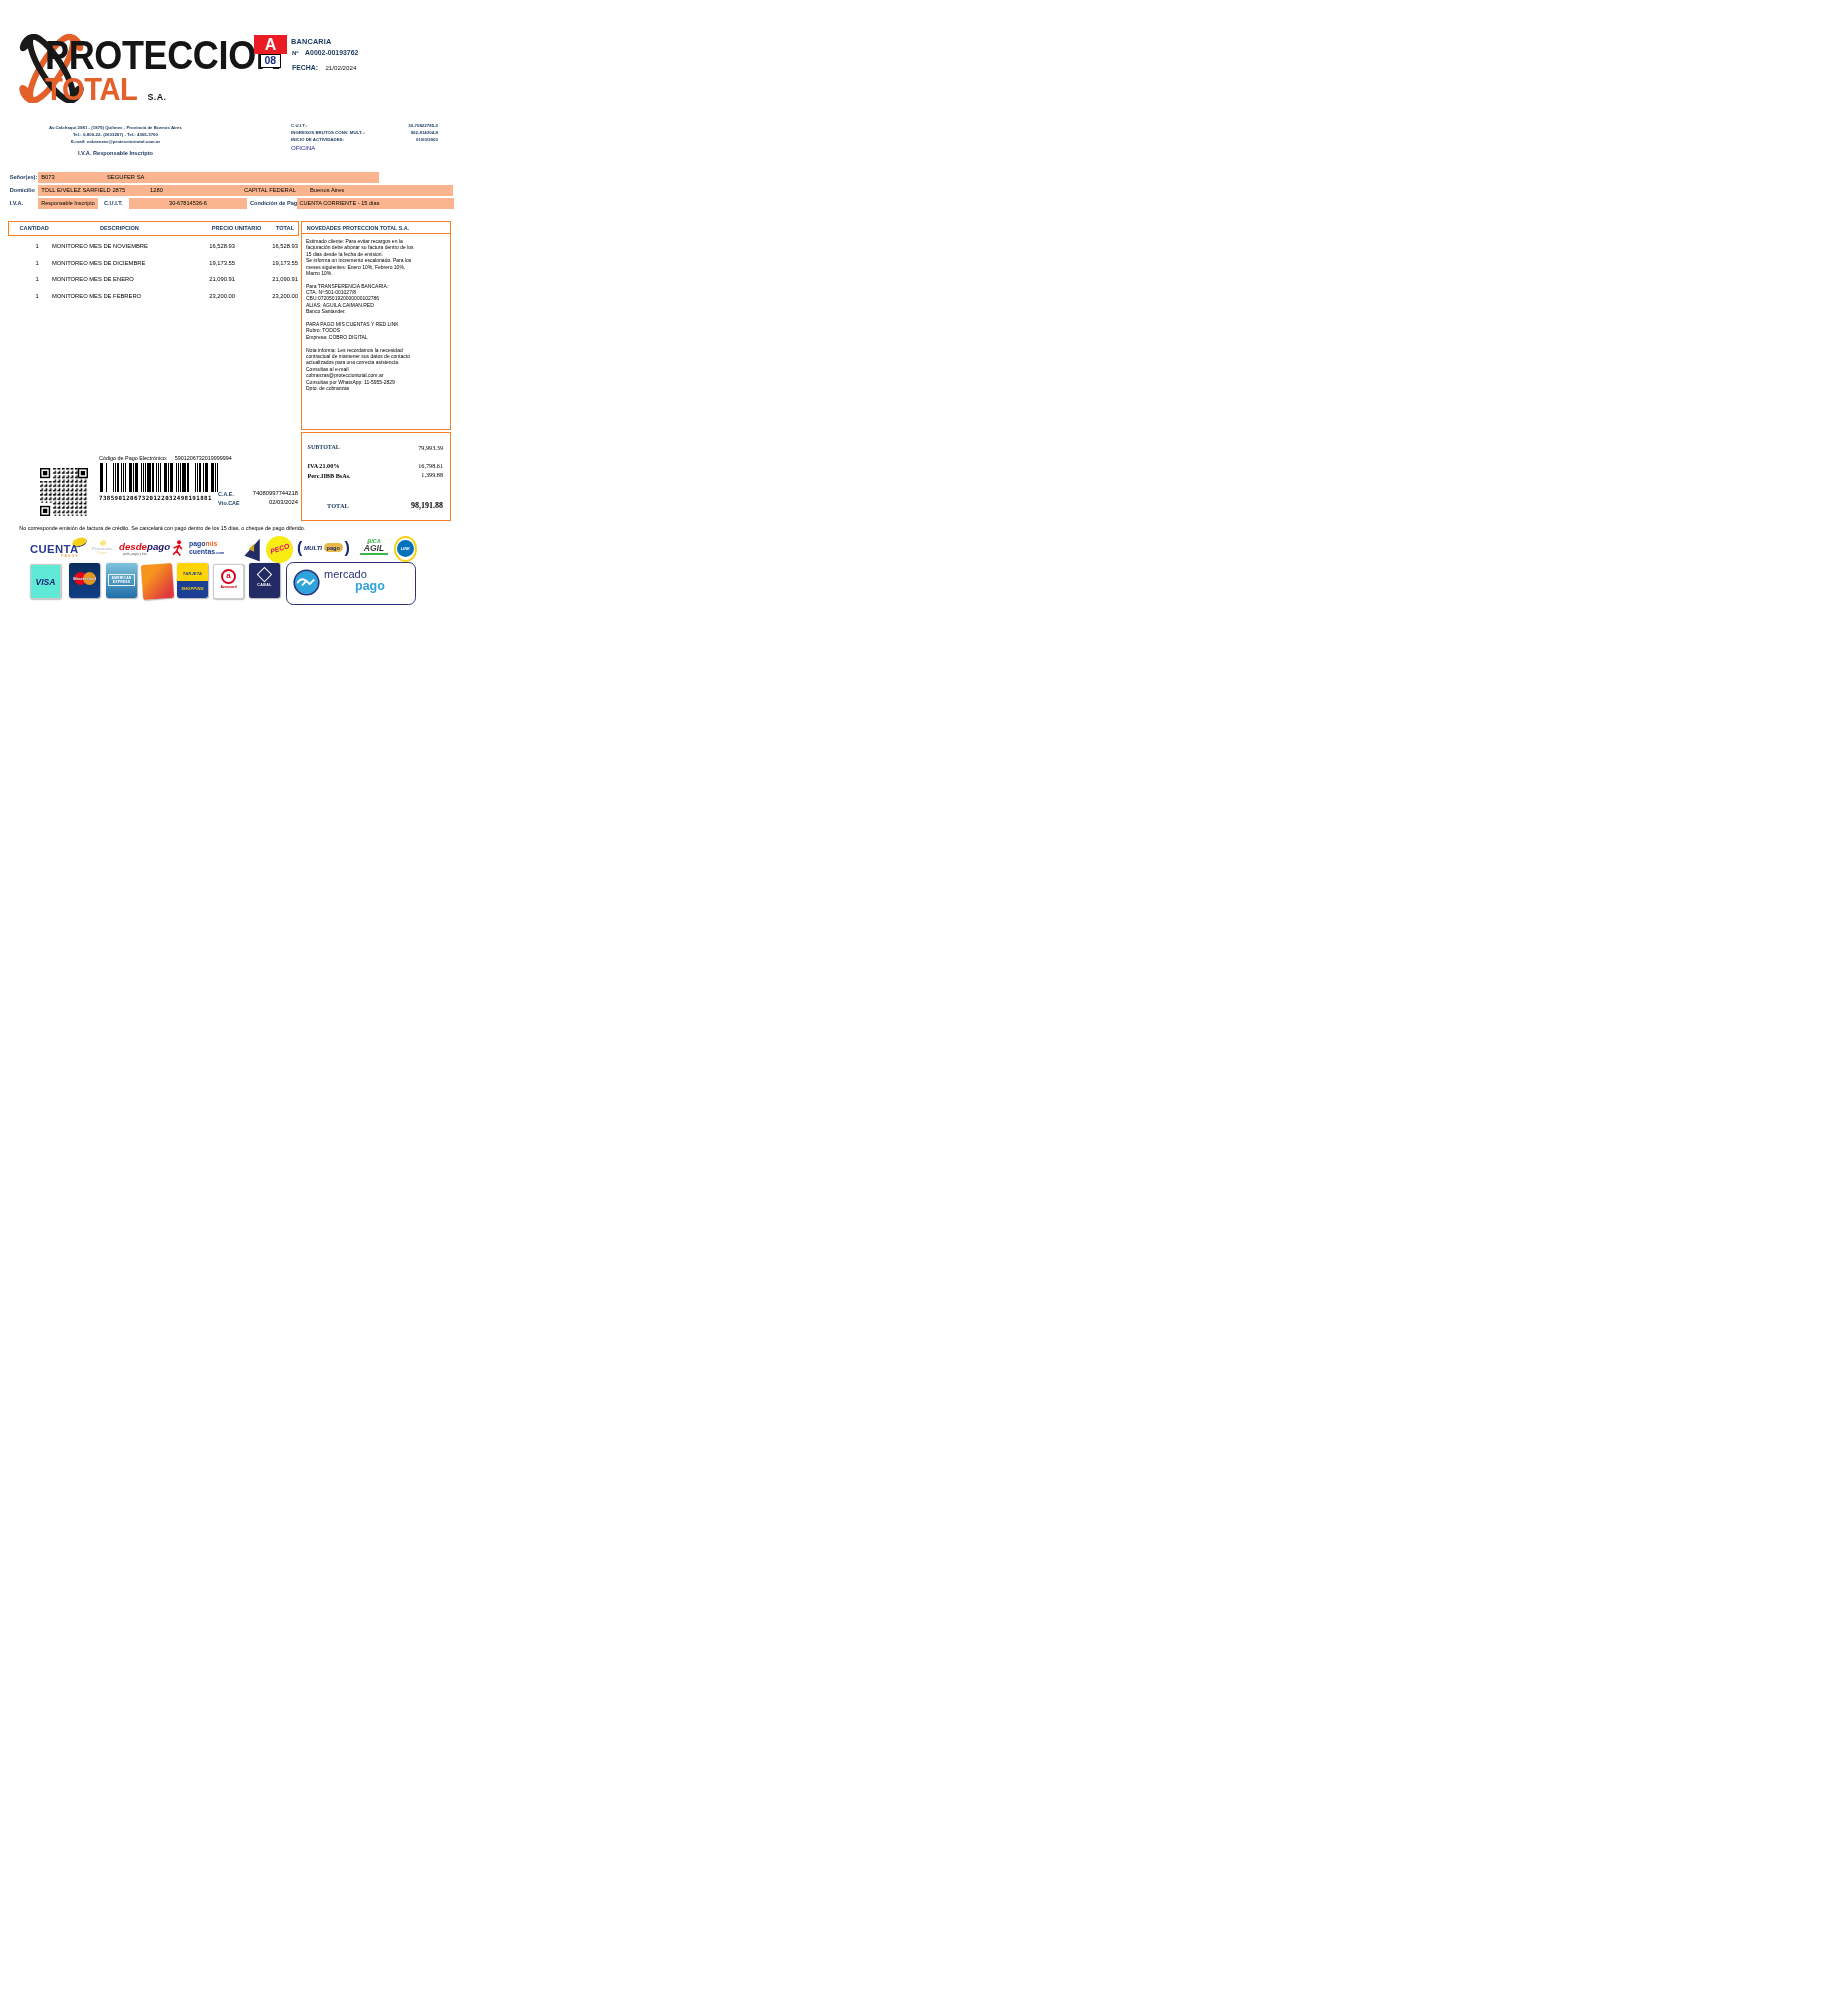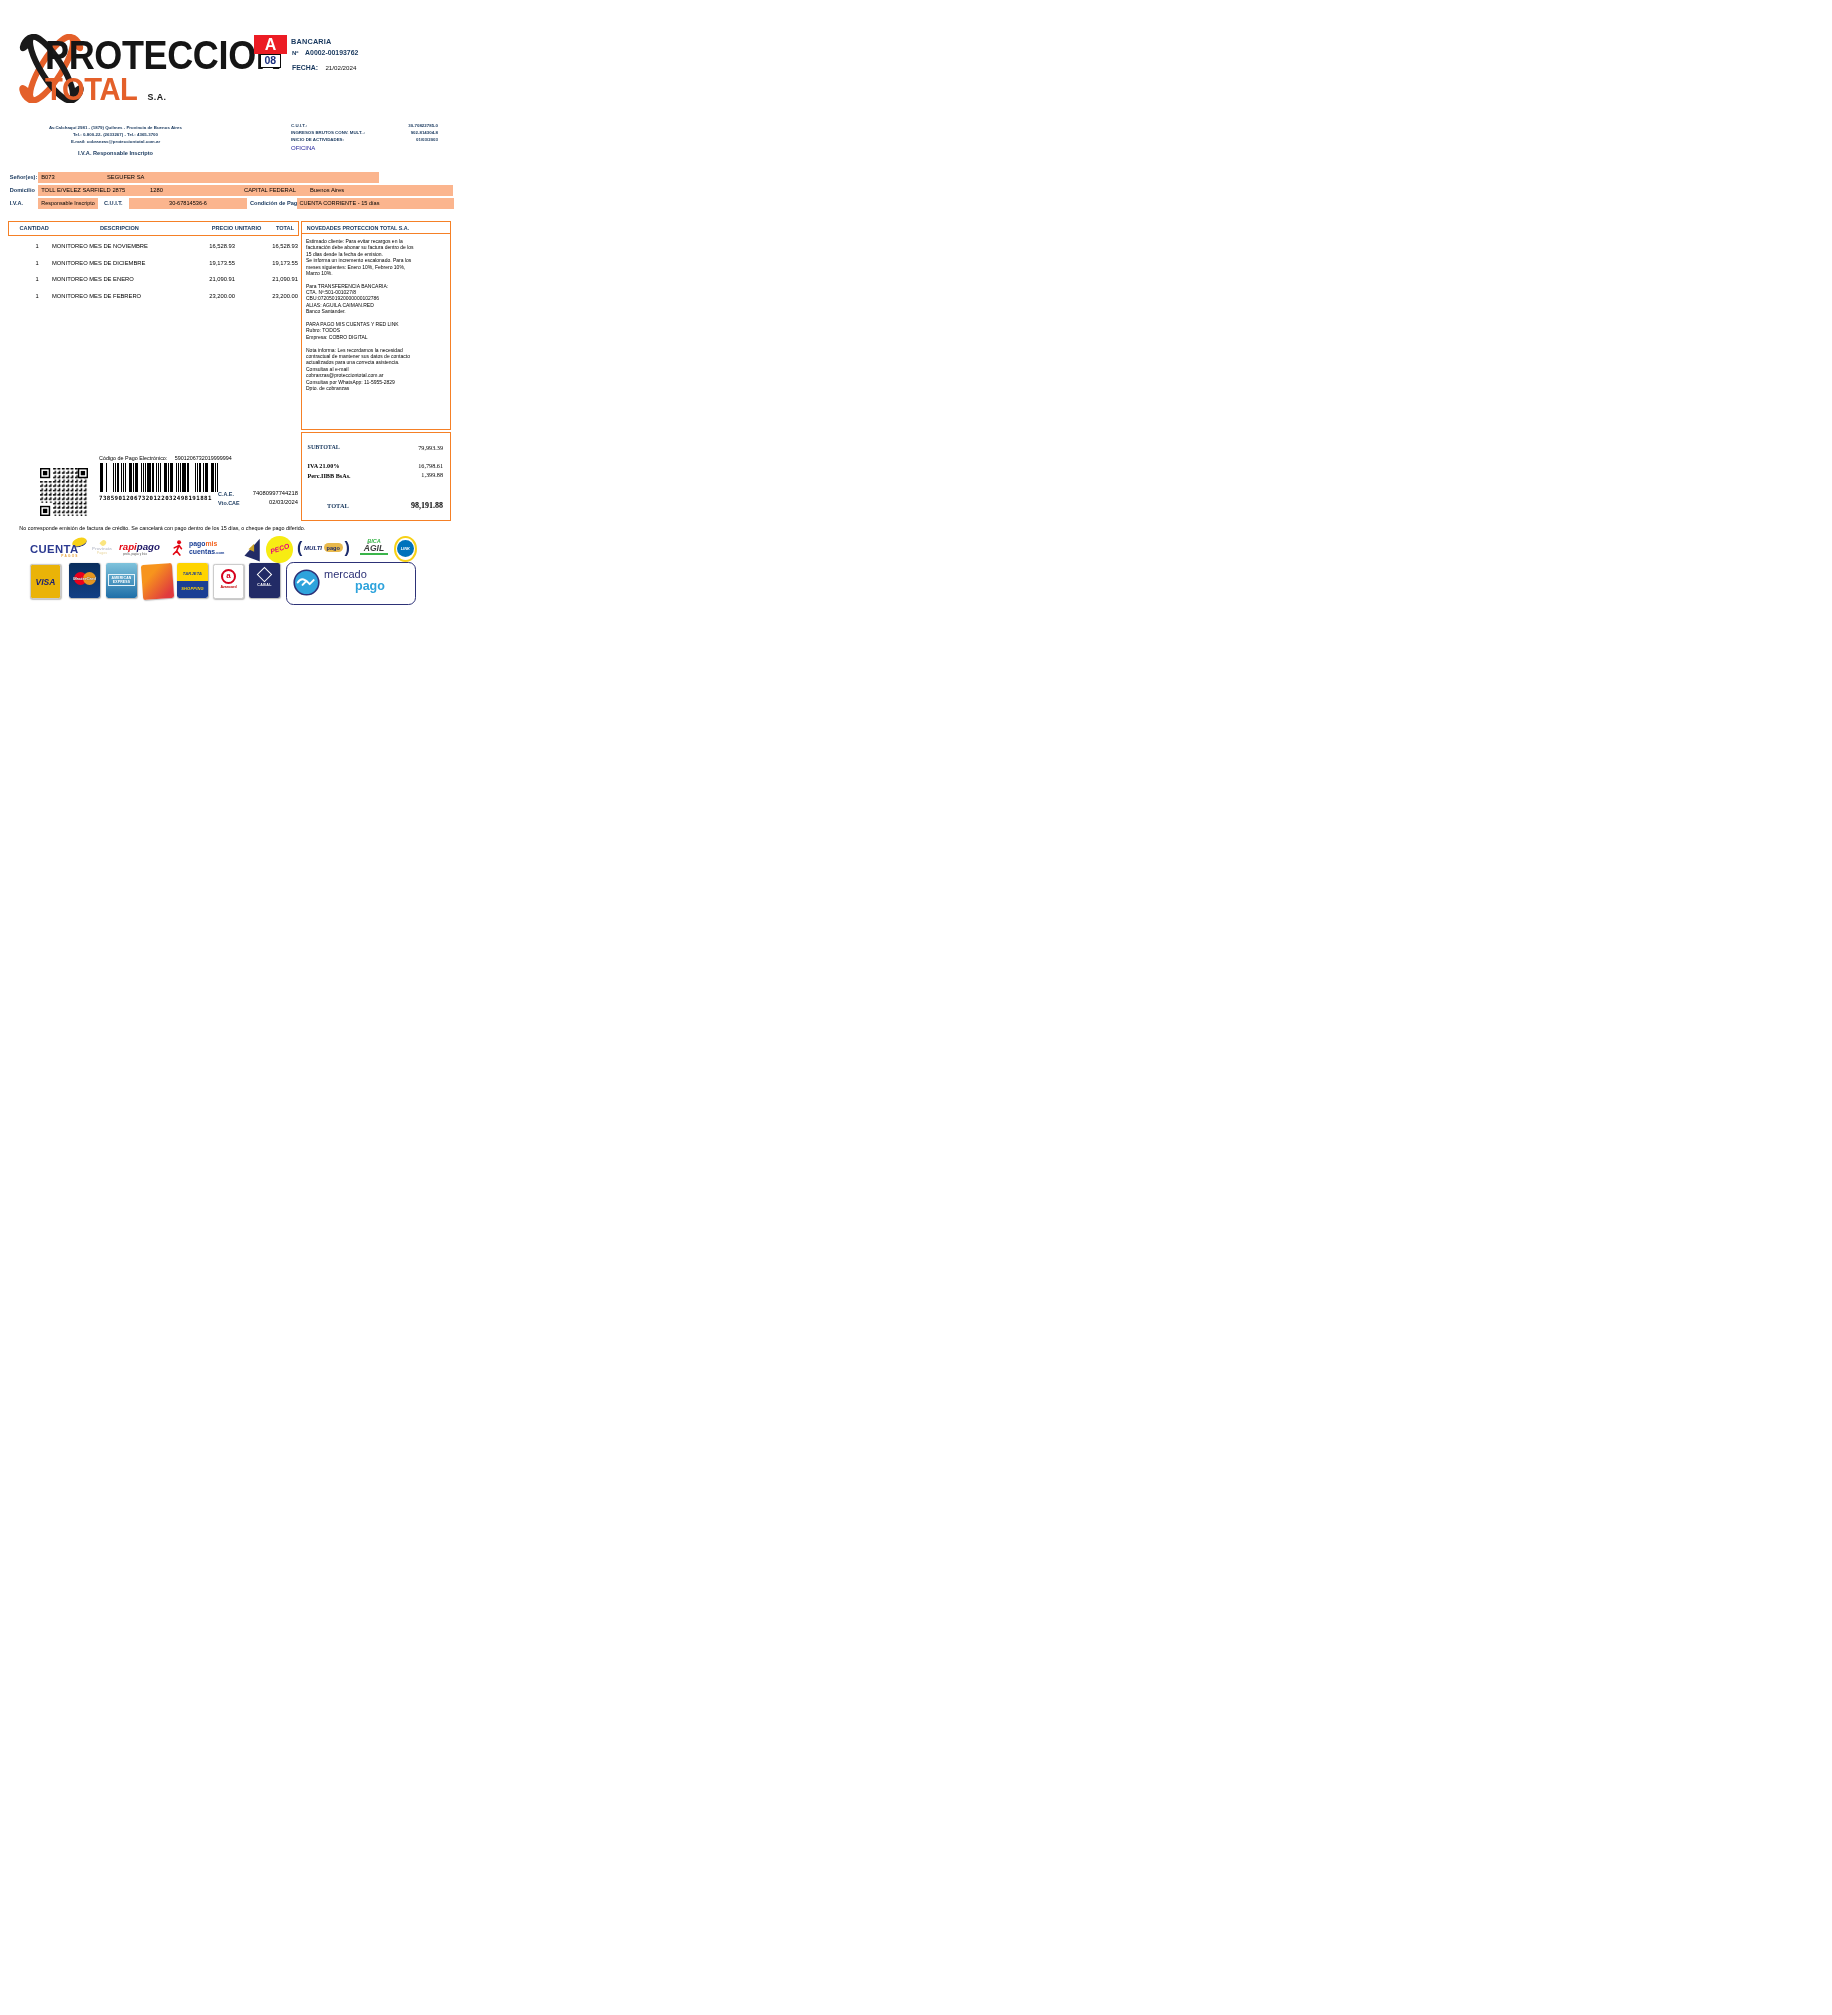--- a/index.html
+++ b/index.html
@@ -222,21 +222,21 @@
       <div style="position:absolute;left:42px;top:-4.8px;width:14.5px;height:8px;background:#F7D117;border-radius:50%;border-bottom:1.6px solid #2B3990;transform:rotate(-18deg);"></div>
       <span style="position:relative;font-size:11.3px;font-weight:800;color:#2B3990;letter-spacing:0.4px;">CUENTA</span>
       <div style="font-size:3.2px;font-weight:bold;color:#E8A33D;letter-spacing:1.2px;text-align:right;margin-top:-0.8px;">PAGOS</div>
     </div>
     <div class="abs" style="left:92px;top:2.4px;opacity:0.55;">
       <div style="width:4.8px;height:5.6px;background:#F7D117;border-radius:50% 50% 50% 0;transform:rotate(45deg);margin-left:8.9px;"></div>
       <div style="font-size:4.4px;color:#8E93A8;font-weight:bold;">Provincia</div>
       <div style="font-size:3.6px;color:#D8B64F;text-align:center;">Pagos</div>
     </div>
     <div class="abs" style="left:119px;top:3.2px;">
-      <span style="font-size:9.7px;font-weight:800;font-style:italic;color:#E30613;">rapi</span><span style="font-size:9.7px;font-weight:800;font-style:italic;color:#1B1464;">pago</span>
+      <span style="font-size:9.7px;font-weight:800;font-style:italic;color:#E30613;">desde</span><span style="font-size:9.7px;font-weight:800;font-style:italic;color:#1B1464;">pago</span>
       <div style="font-size:2.8px;color:#555;margin-top:0;margin-left:4px;">pedís, pagás y listo</div>
     </div>
     <svg class="abs" style="left:171px;top:0.8px;" width="13.7" height="19.3" viewBox="0 0 34 48">
       <circle cx="20" cy="8" r="5" fill="#E30613"></circle>
       <path d="M8 22 L20 16 L26 24 M20 16 L14 30 L22 40 M14 30 L6 38" stroke="#E30613" stroke-width="4" fill="none" stroke-linecap="round"></path>
     </svg>
     <div class="abs" style="left:189px;top:2.4px;line-height:1.05;">
       <div><span style="font-size:6.9px;font-weight:800;color:#1B3F94;">pago</span><span style="font-size:6.9px;font-weight:800;color:#F26522;">mis</span></div>
       <div><span style="font-size:6.9px;font-weight:800;color:#1B3F94;">cuentas</span><span style="font-size:4px;font-weight:bold;color:#1B3F94;">.com</span></div>
     </div>
@@ -259,21 +259,21 @@
       <div style="height:2px;background:#3AB54A;width:28px;margin:0.4px auto 0;"></div>
     </div>
     <div class="abs" style="left:394px;top:-1.6px;width:22.6px;height:26px;border:2px solid #F7D117;border-radius:50%;background:#fff;box-sizing:border-box;">
       <div style="width:17px;height:17px;background:#0072BC;border-radius:50%;margin:1.6px auto;text-align:center;">
         <span style="color:#fff;font-size:4px;font-weight:800;font-style:italic;line-height:17px;">LINK</span>
       </div>
     </div>
   </div>
 
   <div class="abs" style="left:0;top:563px;width:458px;height:44px;">
-    <div class="abs card center" style="left:30px;top:0.8px;background:#eab308;border:0.4px solid #CCC;box-shadow:0.4px 0.8px 1.2px rgba(0,0,0,.25);">
+    <div class="abs card center" style="left:30px;top:0.8px;background:#5eead4;border:0.4px solid #CCC;box-shadow:0.4px 0.8px 1.2px rgba(0,0,0,.25);">
       <span style="font-size:8.5px;font-weight:900;font-style:italic;color:#1A1F71;line-height:35px;">VISA</span>
     </div>
     <div class="abs card" style="left:69px;top:0px;background:linear-gradient(180deg,#0A2E5C,#123F85);box-shadow:0.4px 0.8px 1.2px rgba(0,0,0,.3);">
       <div style="position:absolute;left:4.8px;top:8.9px;width:13px;height:13px;border-radius:50%;background:#EB001B;"></div>
       <div style="position:absolute;left:13.7px;top:8.9px;width:13px;height:13px;border-radius:50%;background:#F79E1B;opacity:.92;"></div>
       <div class="center" style="position:absolute;left:0;top:13px;width:100%;color:#fff;font-size:4.2px;font-weight:bold;font-style:italic;text-shadow:0 0 0.8px #000;">MasterCard</div>
     </div>
     <div class="abs card center" style="left:106px;top:0px;background:linear-gradient(180deg,#7FC3DC,#1F6FA8);box-shadow:0.4px 0.8px 1.2px rgba(0,0,0,.3);">
       <div style="border:0.4px solid #E6F4FA;margin:10.5px 2px;padding:1.2px 0;">
         <div style="color:#fff;font-size:3.4px;font-weight:800;letter-spacing:0.2px;">AMERICAN</div>

